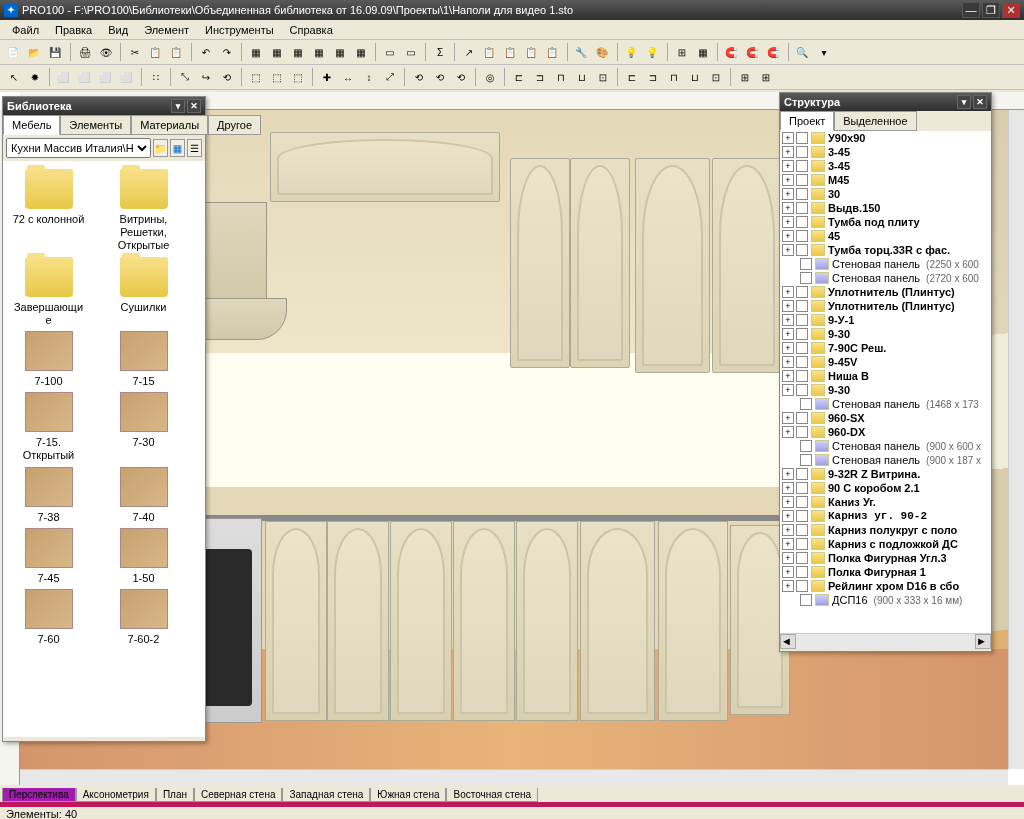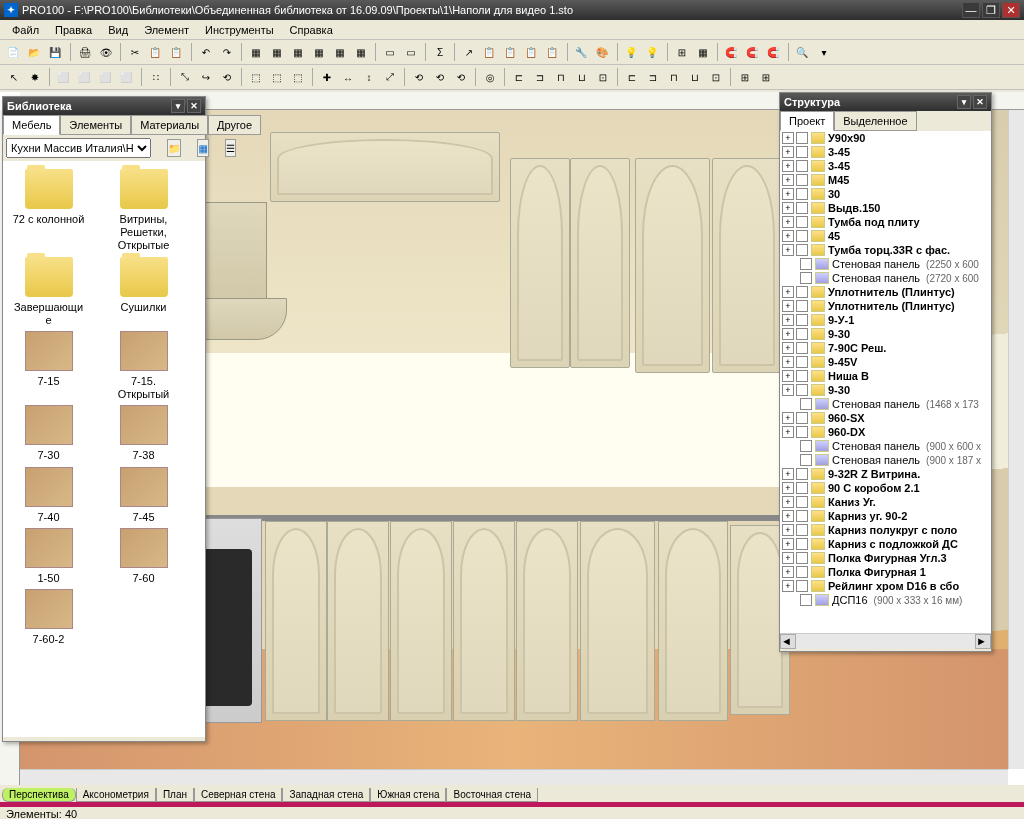--- a/index.html
+++ b/index.html
@@ -46,21 +46,21 @@
 .counter { position: absolute; background: #888; height: 6px; }
 
 
 .panel { position: absolute; background: #ece9d8; border: 1px solid #888; box-shadow: 2px 2px 4px rgba(0,0,0,0.3); }
 .panel-title { height: 18px; background: linear-gradient(#5a5a5a,#2e2e2e); color: #fff; display: flex; align-items: center; padding: 0 4px; font-weight: bold; }
 .panel-title .spacer { flex: 1; }
 .panel-title .pbtn { width: 14px; height: 14px; background: #444; margin-left: 2px; display: flex; align-items: center; justify-content: center; cursor: pointer; border: 1px solid #666; font-size: 9px; }
 .panel-tabs { display: flex; background: #ece9d8; }
 .panel-tabs .tab { padding: 3px 8px; border: 1px solid #999; background: #ece9d8; cursor: pointer; font-size: 11px; }
 .panel-tabs .tab.active { background: #fff; border-bottom-color: #fff; }
-.panel-toolbar { padding: 3px; display: flex; gap: 16px; align-items: center; }
+.panel-toolbar { padding: 3px; display: flex; gap: 2px; align-items: center; }
 .panel-toolbar select { flex: 1; font-size: 11px; height: 20px; }
 .panel-toolbar .pbtn { width: 18px; height: 18px; border: 1px solid #999; background: #f0f0e8; display: flex; align-items: center; justify-content: center; cursor: pointer; font-size: 10px; }
 .panel-body { background: #fff; overflow-y: auto; padding: 8px; }
 .lib-items { display: flex; flex-wrap: wrap; gap: 4px 20px; }
 .lib-item { width: 75px; text-align: center; cursor: pointer; }
 .lib-item .thumb { width: 48px; height: 40px; margin: 0 auto 4px; display: flex; align-items: center; justify-content: center; }
 .lib-item .thumb.folder { background: linear-gradient(#f8e088,#e8c848); border-radius: 2px 2px 4px 4px; position: relative; }
 .lib-item .thumb.folder::before { content:''; position: absolute; top: -4px; left: 2px; width: 18px; height: 6px; background: #f8e088; border-radius: 2px 2px 0 0; }
 .lib-item .thumb.cab { background: linear-gradient(135deg,#c8a070,#d8b888); border: 1px solid #a88; }
 .lib-item .lbl { font-size: 11px; word-wrap: break-word; line-height: 1.2; }
@@ -73,21 +73,21 @@
 .tree-item .ico { width: 14px; height: 12px; background: linear-gradient(#ffe088,#e8c848); margin-right: 3px; border: 1px solid #cc8; }
 .tree-item .ico.panel-ico { background: linear-gradient(#d0d0ff,#a0a0e0); }
 .tree-item.indent { padding-left: 20px; }
 .tree-item .dim { color: #666; margin-left: 6px; font-size: 10px; }
 .struct-scroll-h { height: 16px; background: #e8e8e8; border-top: 1px solid #ccc; display: flex; }
 .struct-scroll-h .arr { width: 16px; background: #ddd; border: 1px solid #aaa; }
 
 
 .view-tabs { position: absolute; bottom: 17px; left: 2px; display: flex; }
 .view-tabs .vtab { padding: 1px 6px; background: #ece9d8; border: 1px solid #999; border-top: none; font-size: 10px; cursor: pointer; }
-.view-tabs .vtab.active { background: #bef264; border-radius: 6px; }
+.view-tabs .vtab.active { background: #a21caf; }
 .status-bar { position: absolute; bottom: 0; left: 0; right: 0; height: 17px; background: #ece9d8; border-top: 5px solid #be185d; padding: 1px 6px; font-size: 11px; }
 </style>
 </head>
 <body>
 
 <div class="title-bar">
   <div class="icon">✦</div>
   <div class="title">PRO100 - F:\PRO100\Библиотеки\Объединенная библиотека от 16.09.09\Проекты\1\Наполи для видео 1.sto</div>
   <div class="win-btns">
     <div class="win-btn">—</div>
@@ -271,20 +271,24 @@
         <div class="lib-item">
           <div class="thumb folder"></div>
           <div class="lbl">Завершающие</div>
         </div>
         <div class="lib-item">
           <div class="thumb folder"></div>
           <div class="lbl">Сушилки</div>
         </div>
         <div class="lib-item">
           <div class="thumb cab"></div>
+          <div class="lbl">7-100</div>
+        </div>
+        <div class="lib-item">
+          <div class="thumb cab"></div>
           <div class="lbl">7-15</div>
         </div>
         <div class="lib-item">
           <div class="thumb cab"></div>
           <div class="lbl">7-15. Открытый</div>
         </div>
         <div class="lib-item">
           <div class="thumb cab"></div>
           <div class="lbl">7-30</div>
         </div>
@@ -487,21 +491,21 @@
       <div class="tree-item">
         <span class="exp">+</span>
         <span class="chk"></span>
         <span class="ico"></span>
         <span style="font-weight: bold;">Каниз Уг.</span>
       </div>
       <div class="tree-item">
         <span class="exp">+</span>
         <span class="chk"></span>
         <span class="ico"></span>
-        <span style="font-weight: bold;">Карниз уг. 90-2</span>
+        <span style="font-weight: bold; font-family: Liberation Mono, monospace;">Карниз уг. 90-2</span>
       </div>
       <div class="tree-item">
         <span class="exp">+</span>
         <span class="chk"></span>
         <span class="ico"></span>
         <span style="font-weight: bold;">Карниз полукруг с поло</span>
       </div>
       <div class="tree-item">
         <span class="exp">+</span>
         <span class="chk"></span>

